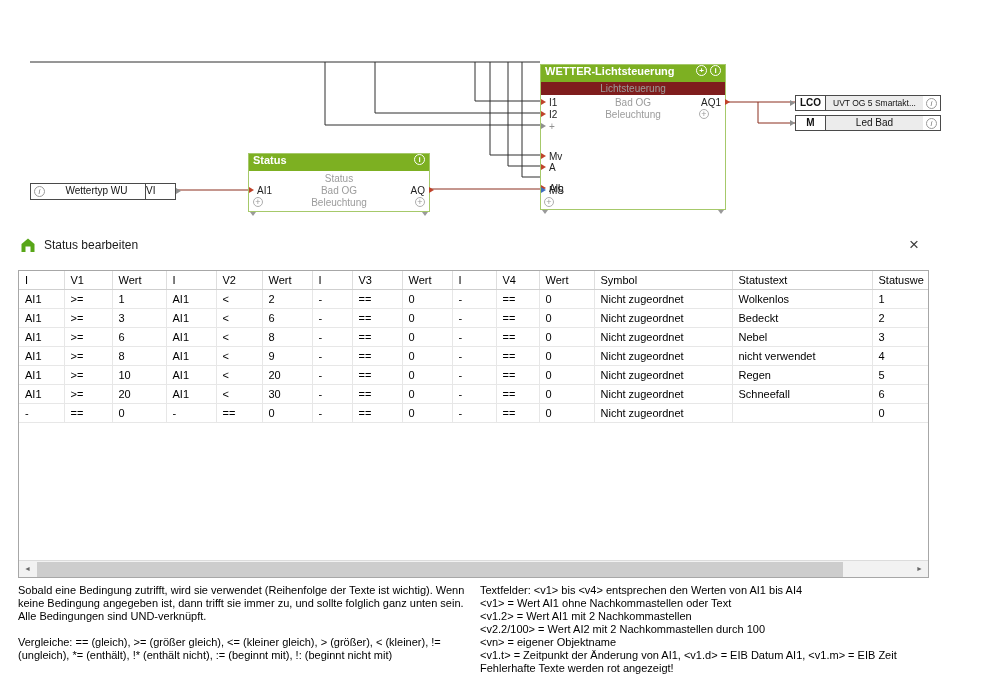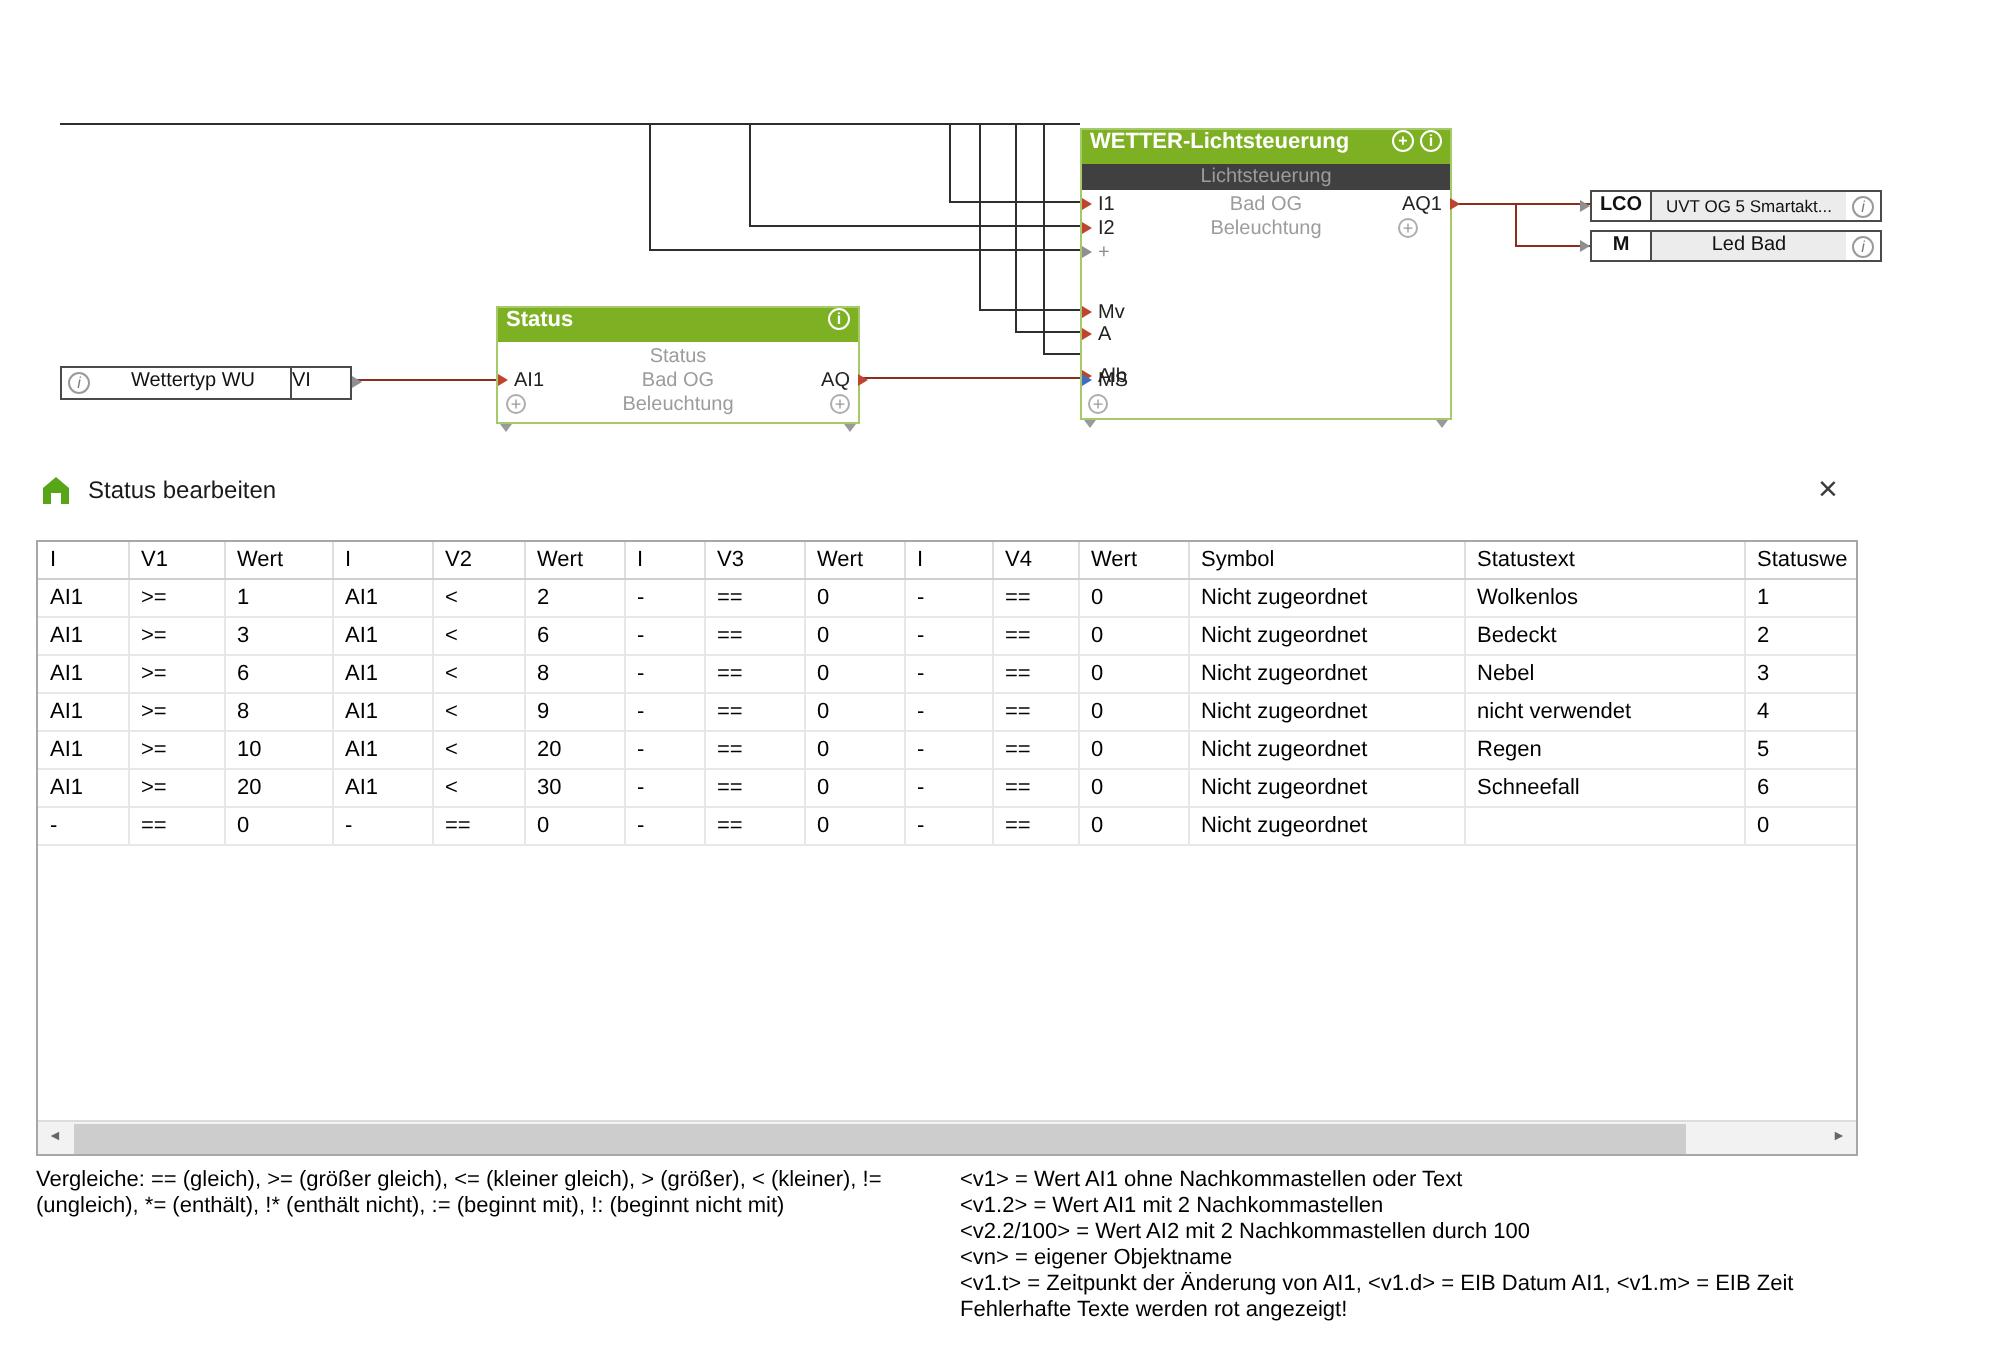--- a/index.html
+++ b/index.html
@@ -12,21 +12,21 @@
   .wblack{stroke:var(--wire-black,#2e2e2e);fill:none;stroke-width:1}
   .wred{stroke:var(--wire-red,#8b2e1f);fill:none;stroke-width:1}
 
   .block{position:absolute;background:#fff;border:1px solid var(--block-border,#a6c96a);
     font-size:10px;color:#333}
   .bhead{position:absolute;top:0;left:0;right:0;height:17px;background:var(--green,#7db022);
     color:#fff;display:flex;align-items:flex-start;padding:0 4px;font-weight:bold;font-size:11px}
   .bhead .t{flex:1;white-space:nowrap;overflow:hidden}
   .hic{flex:none;width:11px;height:11px;border:1px solid #fff;border-radius:50%;
     font-size:8px;line-height:9px;text-align:center;margin-left:3px;font-weight:bold}
-  .bsub{position:absolute;top:17px;left:0;right:0;height:13px;background:#404040;
+  .bsub{position:absolute;top:17px;left:0;right:0;height:13px;background:#7f1d1d;
     color:var(--gray-text,#9c9c9c);text-align:center;line-height:13px;font-size:10px}
   .clabel{position:absolute;left:0;right:0;text-align:center;color:var(--gray-text,#9c9c9c);
     height:11px;line-height:11px;font-size:10px}
   .port{position:absolute;height:11px;line-height:11px;font-size:10px;color:#222;white-space:nowrap}
   .pin{left:0;padding-left:8px}
   .pout{right:0;padding-right:4px}
   .tri{position:absolute;width:0;height:0;border-top:3px solid transparent;
     border-bottom:3px solid transparent;border-left:5px solid var(--port-red,#c0432b)}
   .pin .tri{left:0;top:2px}
   .pout .tri{right:-5px;top:2px}
@@ -316,23 +316,25 @@
         </tbody>
     </table>
     <div class="hscroll">
       <span class="scroll-btn">◄</span>
       <div class="scroll-thumb"></div>
       <span class="scroll-btn right">►</span>
     </div>
   </div>
 
   <div class="help left">
+      <p>Sobald eine Bedingung zutrifft, wird sie verwendet (Reihenfolge der Texte ist wichtig). Wenn keine Bedingung angegeben ist, dann trifft sie immer zu, und sollte folglich ganz unten sein. Alle Bedingungen sind UND-verknüpft.</p>
       <p>Vergleiche: == (gleich), &gt;= (größer gleich), &lt;= (kleiner gleich), &gt; (größer), &lt; (kleiner), != (ungleich), *= (enthält), !* (enthält nicht), := (beginnt mit), !: (beginnt nicht mit)</p>
     </div>
   <div class="help right">
+      <div class="hline">Textfelder: &lt;v1&gt; bis &lt;v4&gt; entsprechen den Werten von AI1 bis AI4</div>
       <div class="hline">&lt;v1&gt; = Wert AI1 ohne Nachkommastellen oder Text</div>
       <div class="hline">&lt;v1.2&gt; = Wert AI1 mit 2 Nachkommastellen</div>
       <div class="hline">&lt;v2.2/100&gt; = Wert AI2 mit 2 Nachkommastellen durch 100</div>
       <div class="hline">&lt;vn&gt; = eigener Objektname</div>
       <div class="hline">&lt;v1.t&gt; = Zeitpunkt der Änderung von AI1, &lt;v1.d&gt; = EIB Datum AI1, &lt;v1.m&gt; = EIB Zeit</div>
       <div class="hline">Fehlerhafte Texte werden rot angezeigt!</div>
     </div>
 </div>
 
 </body></html>

